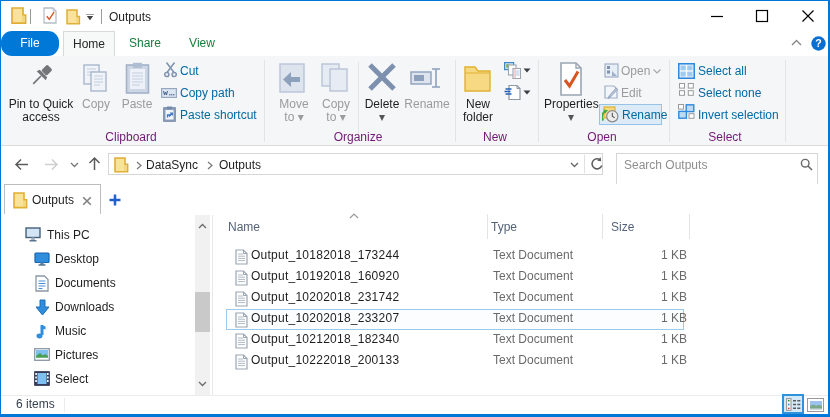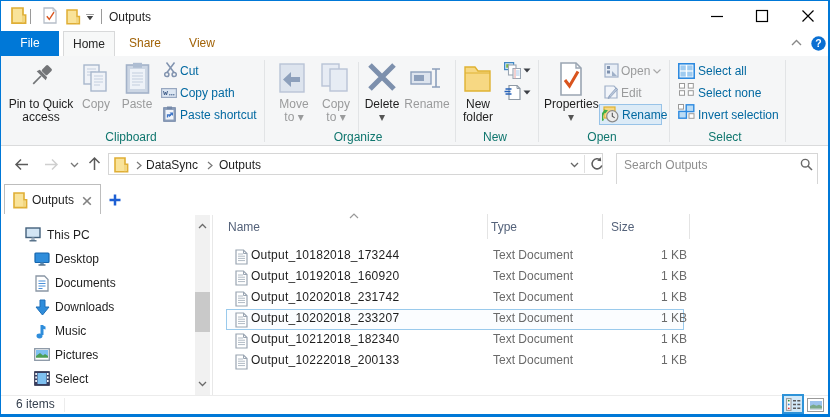--- a/index.html
+++ b/index.html
@@ -10,27 +10,27 @@
   border-left:1px solid #0078d7; border-top:1px solid #0078d7;
   border-right:2px solid #0078d7; border-bottom:3px solid #0078d7; background:#fff; }
 
 #titlebar { left:0; top:0; width:827px; height:30px; background:#fff; }
 .qsep { width:1px; background:#9a9a9a; }
 #title-text { left:108px; top:9px; }
 
 .winbtn { stroke:#000; stroke-width:1.2; fill:none; }
 
 #menubar { left:0; top:30px; width:827px; height:25px; background:#fff; }
-#filetab { left:0; top:0; width:58px; height:25px; background:#0078d7; color:#fff; text-align:center; line-height:25px; }
+#filetab { left:0; top:0; width:58px; height:25px; background:#0078d7; color:#fff; text-align:center; line-height:25px;border-radius:11px; }
 #hometab { left:62px; top:0; width:52px; height:26px; background:#f7f8f8; border:1px solid #d8d9da; border-bottom:none; text-align:center; line-height:25px; color:#262626;}
-.mtab { top:0; height:25px; line-height:25px; color:#a16207; }
+.mtab { top:0; height:25px; line-height:25px; color:#15803d; }
 
 #ribbon { left:0; top:55px; width:827px; height:90px; background:#f5f6f7; border-bottom:1px solid #dadbdc; }
 .gsep { position:absolute; top:4px; width:1px; height:82px; background:#e2e4e6; }
-.glabel { position:absolute; top:74px; width:100px; text-align:center; color:#0f766e; }
+.glabel { position:absolute; top:74px; width:100px; text-align:center; color:#701a75; }
 .biglabel { position:absolute; text-align:center; color:#1e1e1e; line-height:13px; }
 .grey { color:#9a9b9c !important; }
 .smalltext { position:absolute; left:179px; color:#0369a1; }
 
 #addrrow { left:0; top:145px; width:827px; height:39px; background:#fff; }
 #addrbox { position:absolute; left:107px; top:7px; width:495px; height:22px; border:1px solid #d6d6d6; background:#fff; }
 #searchbox { position:absolute; left:615px; top:7px; width:202px; height:36px; border:1px solid #d6d6d6; background:#fff; }
 
 #tabbar { left:0; top:183px; width:827px; height:30px; background:#fff; }
 #tab1 { position:absolute; left:3px; top:0px; width:97px; height:30px; background:#fff; border:1px solid #bdbdbd; border-bottom:none; }

